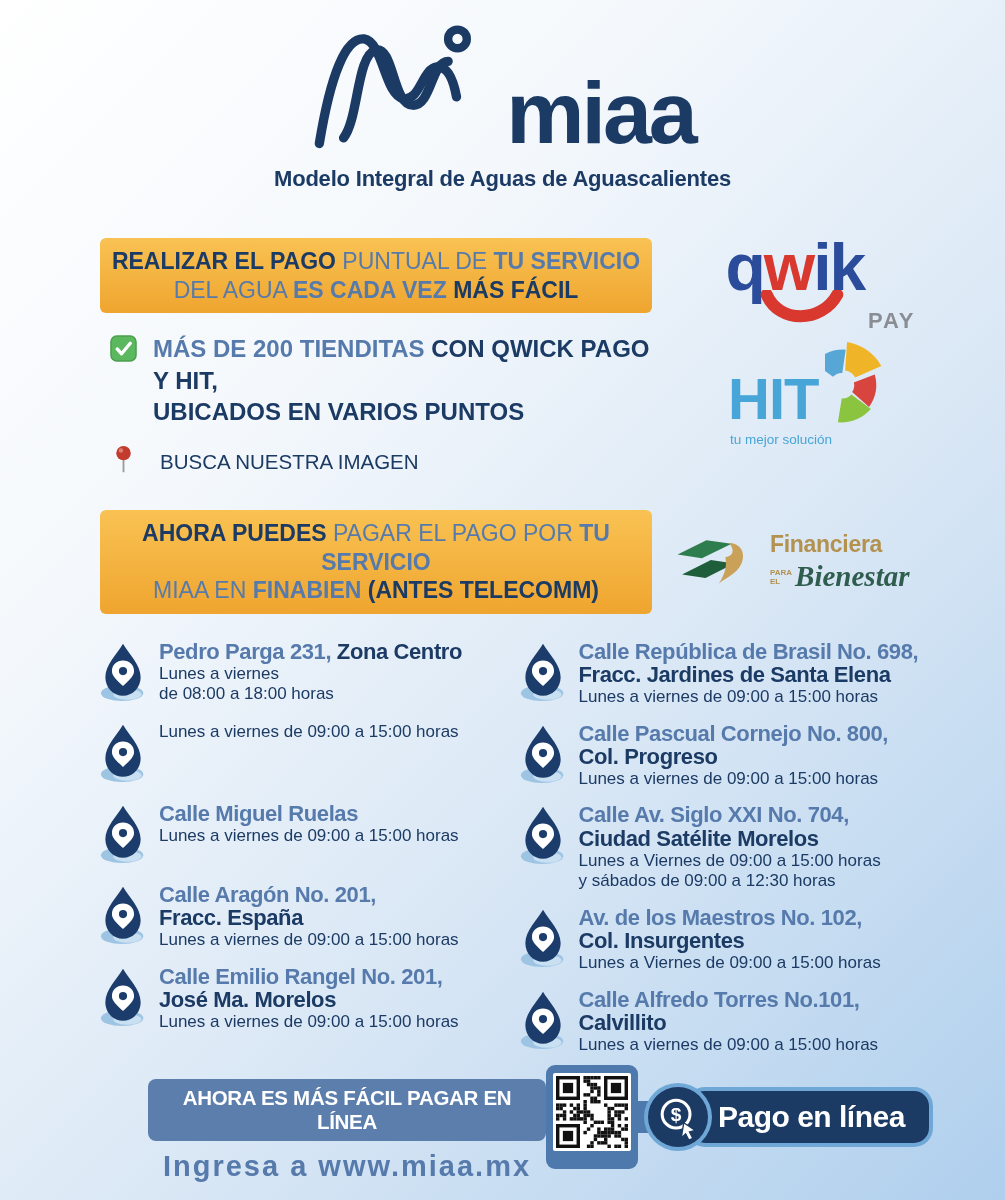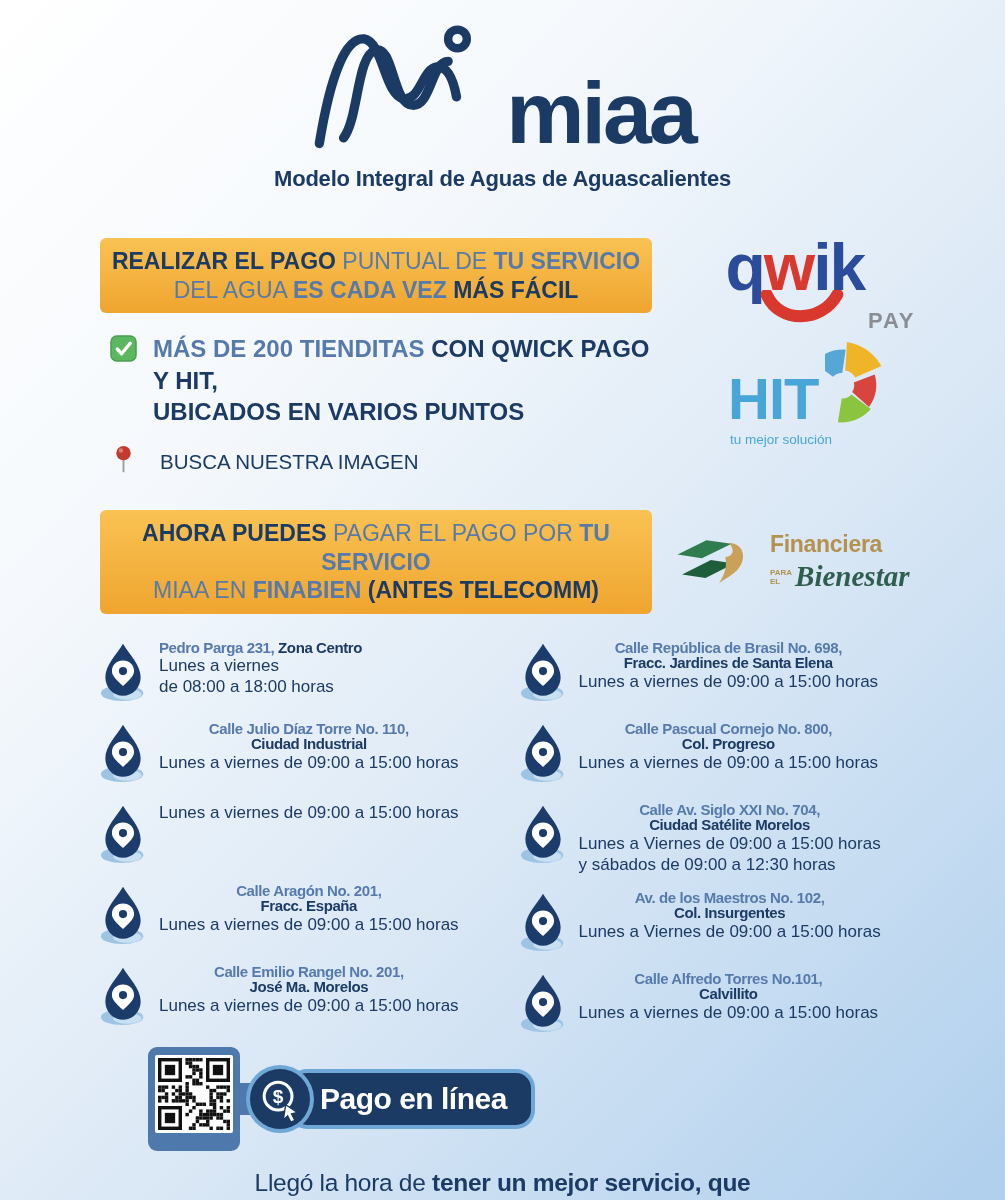--- a/index.html
+++ b/index.html
@@ -59,21 +59,21 @@
   .fin-text{line-height:1;}
   .fin-1{font-size:23px;font-weight:bold;color:var(--fingold);letter-spacing:-0.3px;}
   .fin-2{display:flex;align-items:flex-end;gap:3px;margin-top:6px;}
   .fin-parael{font-size:8px;font-weight:bold;color:var(--fingold);line-height:1.1;padding-bottom:4px;}
   .fin-3{font-family:"Liberation Serif",serif;font-style:italic;font-weight:bold;font-size:29px;color:var(--fingreen);}
   
   .locs{display:flex;margin:26px 86px 0 100px;gap:20px;}
   .loccol{flex:1;display:flex;flex-direction:column;gap:15px;}
   .loc-item{display:flex;gap:13px;}
   .loc-icon{flex-shrink:0;margin-top:2px;}
-  .loc-title{font-weight:bold;font-size:15px;line-height:1.05;letter-spacing:-0.4px;text-align:center;}
+  .loc-title{font-weight:bold;font-size:22px;line-height:1.05;letter-spacing:-0.4px;}
   .loc-sched{font-size:17px;color:var(--navy);line-height:1.16;margin-top:1px;}
   
   .online{display:flex;align-items:flex-start;margin:24px 0 0 148px;}
   .online-left{width:398px;text-align:center;}
   .online-pill{display:inline-block;background:#5B7EAD;color:#fff;font-weight:bold;font-size:20.5px;padding:7px 15px;border-radius:8px;letter-spacing:-0.3px;}
   .online-cta{color:var(--blue);font-weight:bold;font-size:29px;letter-spacing:2px;margin-top:9px;}
   .qr-row{display:flex;align-items:center;margin-left:0;margin-top:-14px;}
   .qr-box{width:92px;height:104px;background:#4E79AD;border-radius:9px;padding:8px 7px;box-sizing:border-box;}
   .qr-white{background:#fff;width:78px;height:78px;border-radius:2px;padding:3px;box-sizing:border-box;}
   .qr-tab{width:22px;height:32px;background:#4E79AD;margin-left:-4px;z-index:0;}
@@ -211,37 +211,34 @@
         </div>
         <div class="loc-item">
           <span class="loc-icon"><svg viewBox="0 0 52 68" width="46" height="60">
               <ellipse cx="25" cy="58" rx="24" ry="9" fill="#9EC4E4"></ellipse>
               <ellipse cx="31" cy="59.5" rx="16" ry="6" fill="#C8E0F2"></ellipse>
               <path d="M26 2 C 33 14, 46 26, 46 40 C 46 52, 37 61, 26 61 C 15 61, 6 52, 6 40 C 6 26, 19 14, 26 2 Z" fill="#1C3D6B"></path>
               <path d="M26 21 c -7.2 0 -12.5 5.2 -12.5 11.8 c 0 5.2 3.7 8.6 12.5 17.2 c 8.8 -8.6 12.5 -12 12.5 -17.2 C 38.5 26.2 33.2 21 26 21 Z" fill="#fff"></path>
               <circle cx="26" cy="33" r="4.6" fill="#1C3D6B"></circle>
             </svg></span>
           <div>
-            <div class="loc-title">
-              <div class="segline"><span class="seg-bb">Calle Julio Díaz Torre No. 110,</span></div>
-              <div class="segline"><span class="seg-nb">Ciudad Industrial</span></div>
-            </div>
-            <div class="loc-sched">Lunes a viernes de  09:00 a 15:00 horas</div>
-          </div>
-        </div>
-        <div class="loc-item">
-          <span class="loc-icon"><svg viewBox="0 0 52 68" width="46" height="60">
-              <ellipse cx="25" cy="58" rx="24" ry="9" fill="#9EC4E4"></ellipse>
-              <ellipse cx="31" cy="59.5" rx="16" ry="6" fill="#C8E0F2"></ellipse>
-              <path d="M26 2 C 33 14, 46 26, 46 40 C 46 52, 37 61, 26 61 C 15 61, 6 52, 6 40 C 6 26, 19 14, 26 2 Z" fill="#1C3D6B"></path>
-              <path d="M26 21 c -7.2 0 -12.5 5.2 -12.5 11.8 c 0 5.2 3.7 8.6 12.5 17.2 c 8.8 -8.6 12.5 -12 12.5 -17.2 C 38.5 26.2 33.2 21 26 21 Z" fill="#fff"></path>
-              <circle cx="26" cy="33" r="4.6" fill="#1C3D6B"></circle>
-            </svg></span>
-          <div>
-            <div class="loc-title">
+            <div class="loc-sched">Lunes a viernes de  09:00 a 15:00 horas</div>
+          </div>
+        </div>
+        <div class="loc-item">
+          <span class="loc-icon"><svg viewBox="0 0 52 68" width="46" height="60">
+              <ellipse cx="25" cy="58" rx="24" ry="9" fill="#9EC4E4"></ellipse>
+              <ellipse cx="31" cy="59.5" rx="16" ry="6" fill="#C8E0F2"></ellipse>
+              <path d="M26 2 C 33 14, 46 26, 46 40 C 46 52, 37 61, 26 61 C 15 61, 6 52, 6 40 C 6 26, 19 14, 26 2 Z" fill="#1C3D6B"></path>
+              <path d="M26 21 c -7.2 0 -12.5 5.2 -12.5 11.8 c 0 5.2 3.7 8.6 12.5 17.2 c 8.8 -8.6 12.5 -12 12.5 -17.2 C 38.5 26.2 33.2 21 26 21 Z" fill="#fff"></path>
+              <circle cx="26" cy="33" r="4.6" fill="#1C3D6B"></circle>
+            </svg></span>
+          <div>
+            <div class="loc-title">
+              <div class="segline"><span class="seg-bb">Calle Miguel Ruelas</span></div>
             </div>
             <div class="loc-sched">Lunes a viernes de  09:00 a 15:00 horas</div>
           </div>
         </div>
         <div class="loc-item">
           <span class="loc-icon"><svg viewBox="0 0 52 68" width="46" height="60">
               <ellipse cx="25" cy="58" rx="24" ry="9" fill="#9EC4E4"></ellipse>
               <ellipse cx="31" cy="59.5" rx="16" ry="6" fill="#C8E0F2"></ellipse>
               <path d="M26 2 C 33 14, 46 26, 46 40 C 46 52, 37 61, 26 61 C 15 61, 6 52, 6 40 C 6 26, 19 14, 26 2 Z" fill="#1C3D6B"></path>
               <path d="M26 21 c -7.2 0 -12.5 5.2 -12.5 11.8 c 0 5.2 3.7 8.6 12.5 17.2 c 8.8 -8.6 12.5 -12 12.5 -17.2 C 38.5 26.2 33.2 21 26 21 Z" fill="#fff"></path>
@@ -351,20 +348,24 @@
               <div class="segline"><span class="seg-bb">Calle Alfredo Torres No.101,</span></div>
               <div class="segline"><span class="seg-nb">Calvillito</span></div>
             </div>
             <div class="loc-sched">Lunes a viernes de  09:00 a 15:00 horas</div>
           </div>
         </div>
       </div>
   </div>
 
   <div class="online">
+    <div class="online-left">
+      <div class="online-pill">AHORA ES MÁS FÁCIL PAGAR EN LÍNEA</div>
+      <div class="online-cta">Ingresa a www.miaa.mx</div>
+    </div>
     <div class="qr-row">
       <div class="qr-box">
         <div class="qr-white"><svg id="qr-svg" viewBox="0 0 84 84" width="72" height="72">
               <g fill="#111">
                 <rect x="32" y="0" width="4" height="4"></rect>
                 <rect x="36" y="0" width="4" height="4"></rect>
                 <rect x="40" y="0" width="4" height="4"></rect>
                 <rect x="44" y="0" width="4" height="4"></rect>
                 <rect x="48" y="0" width="4" height="4"></rect>
                 <rect x="32" y="4" width="4" height="4"></rect>

